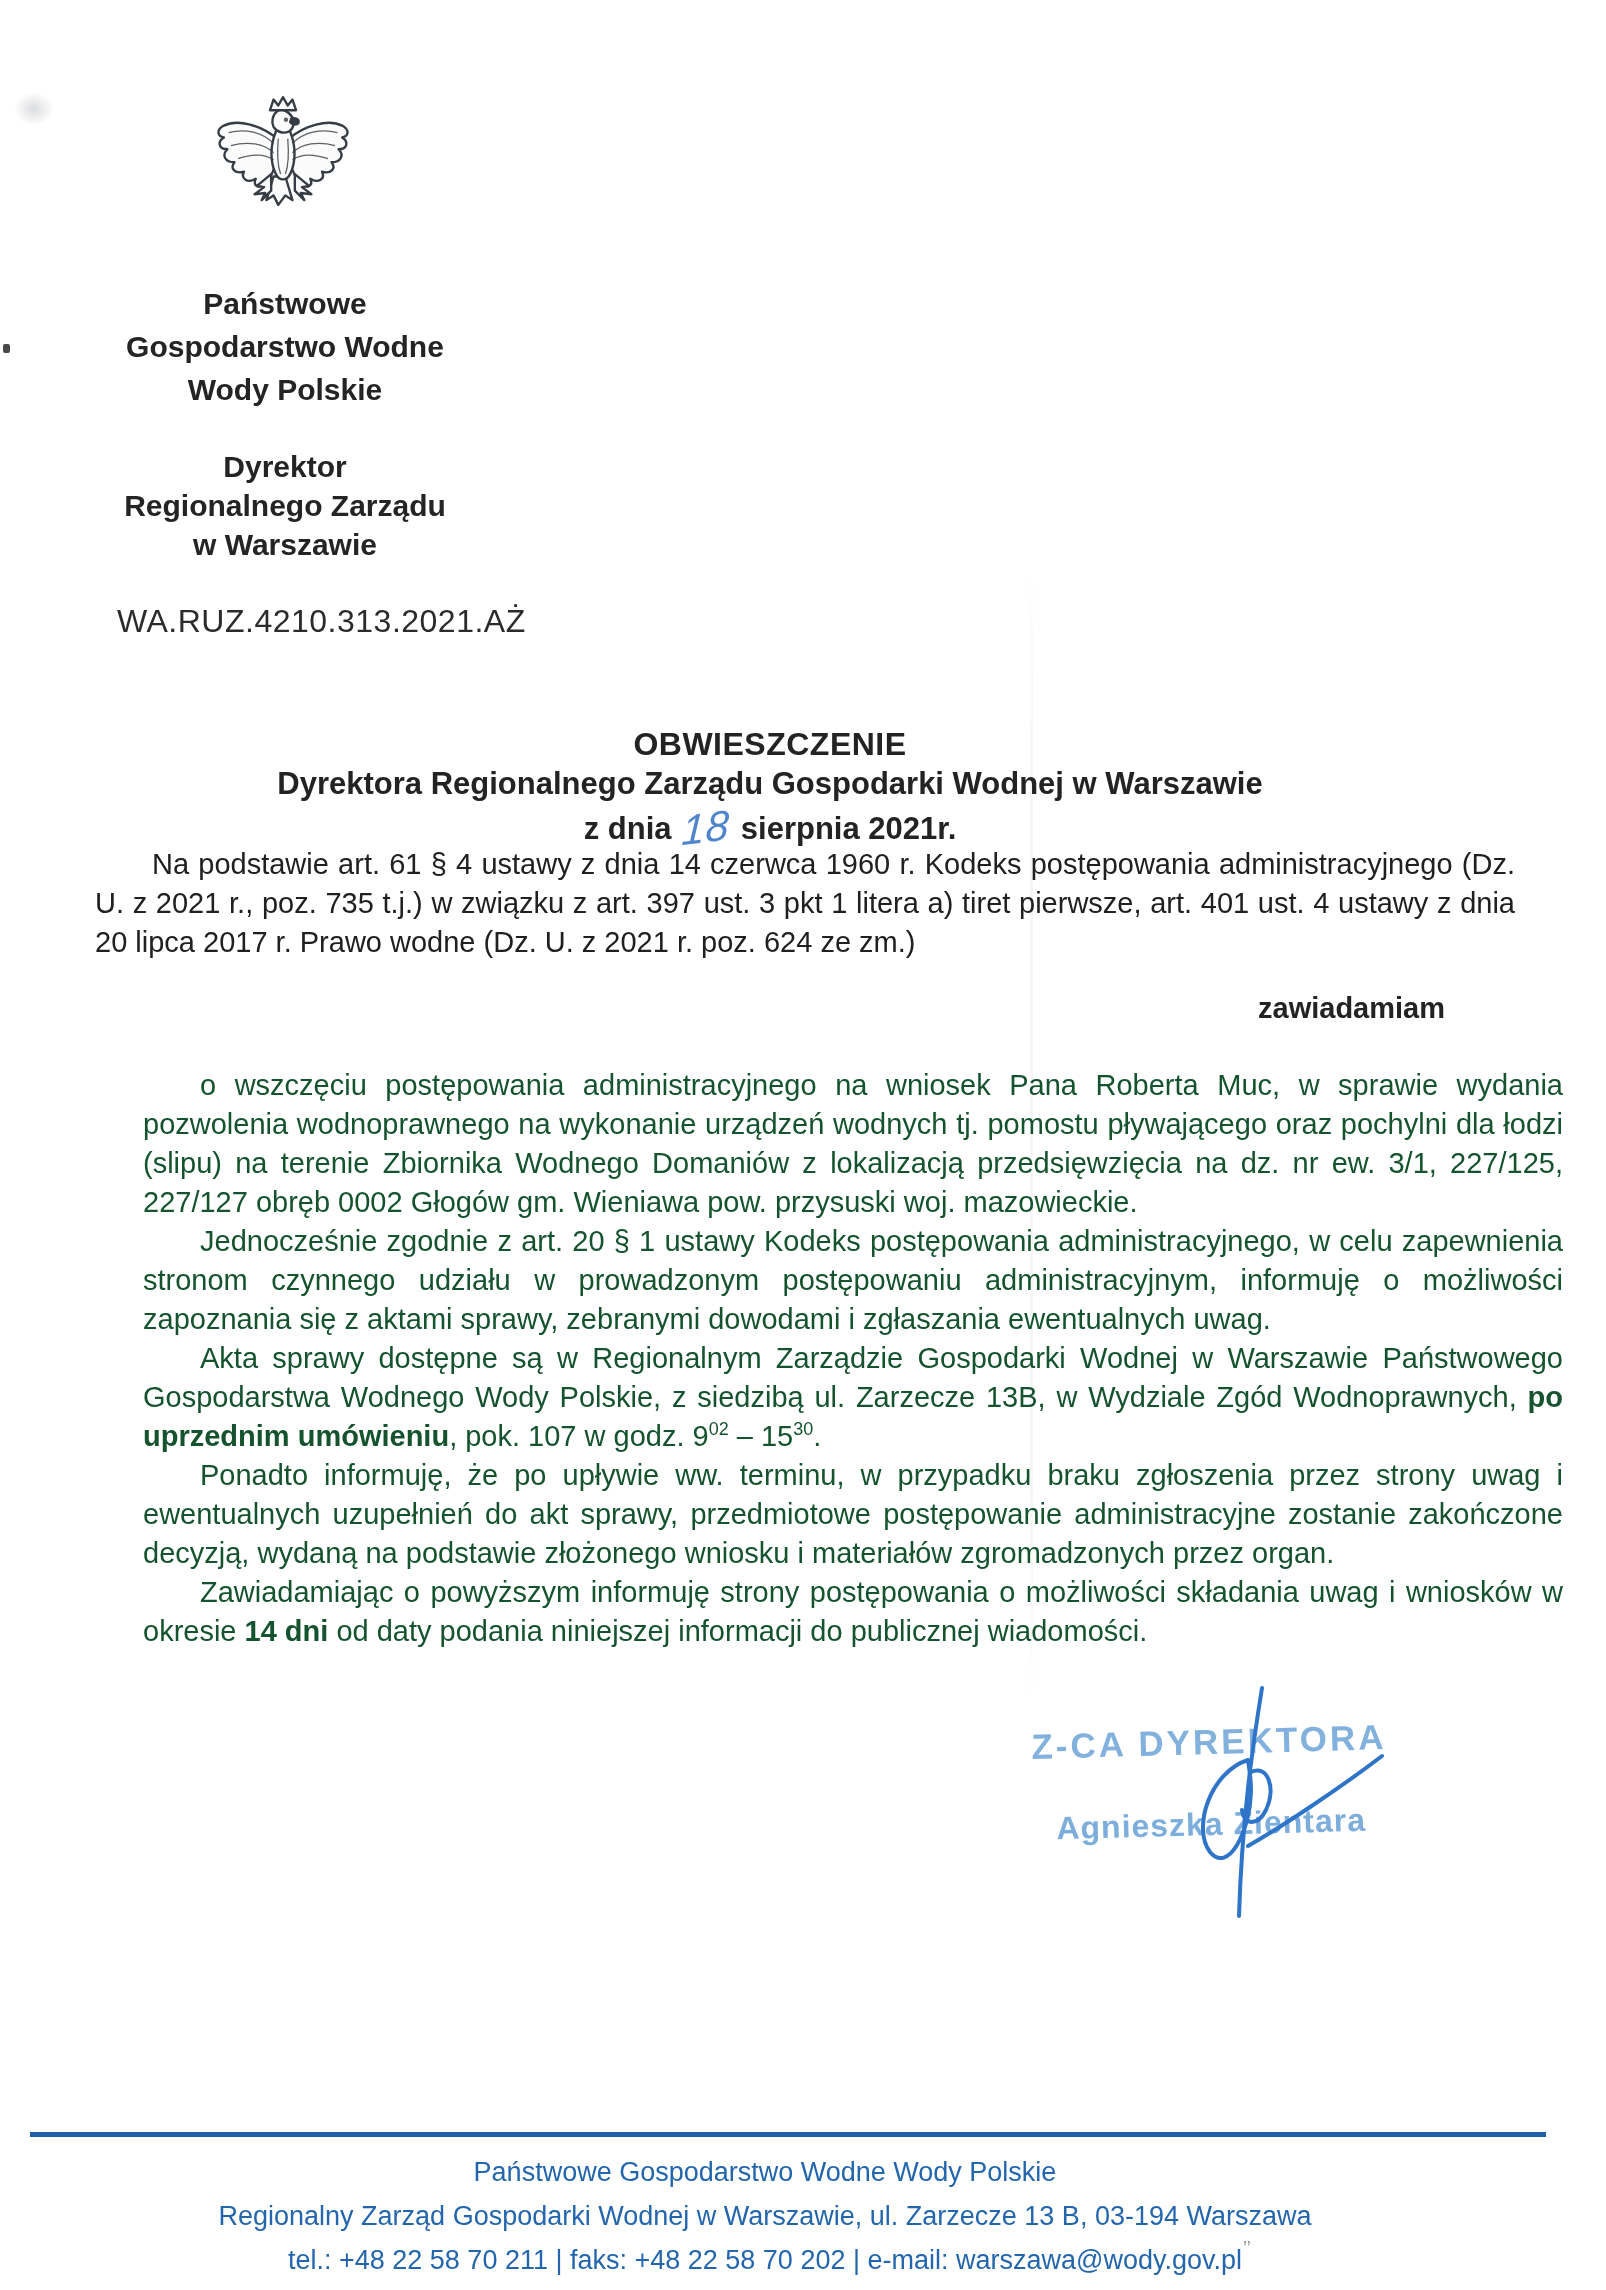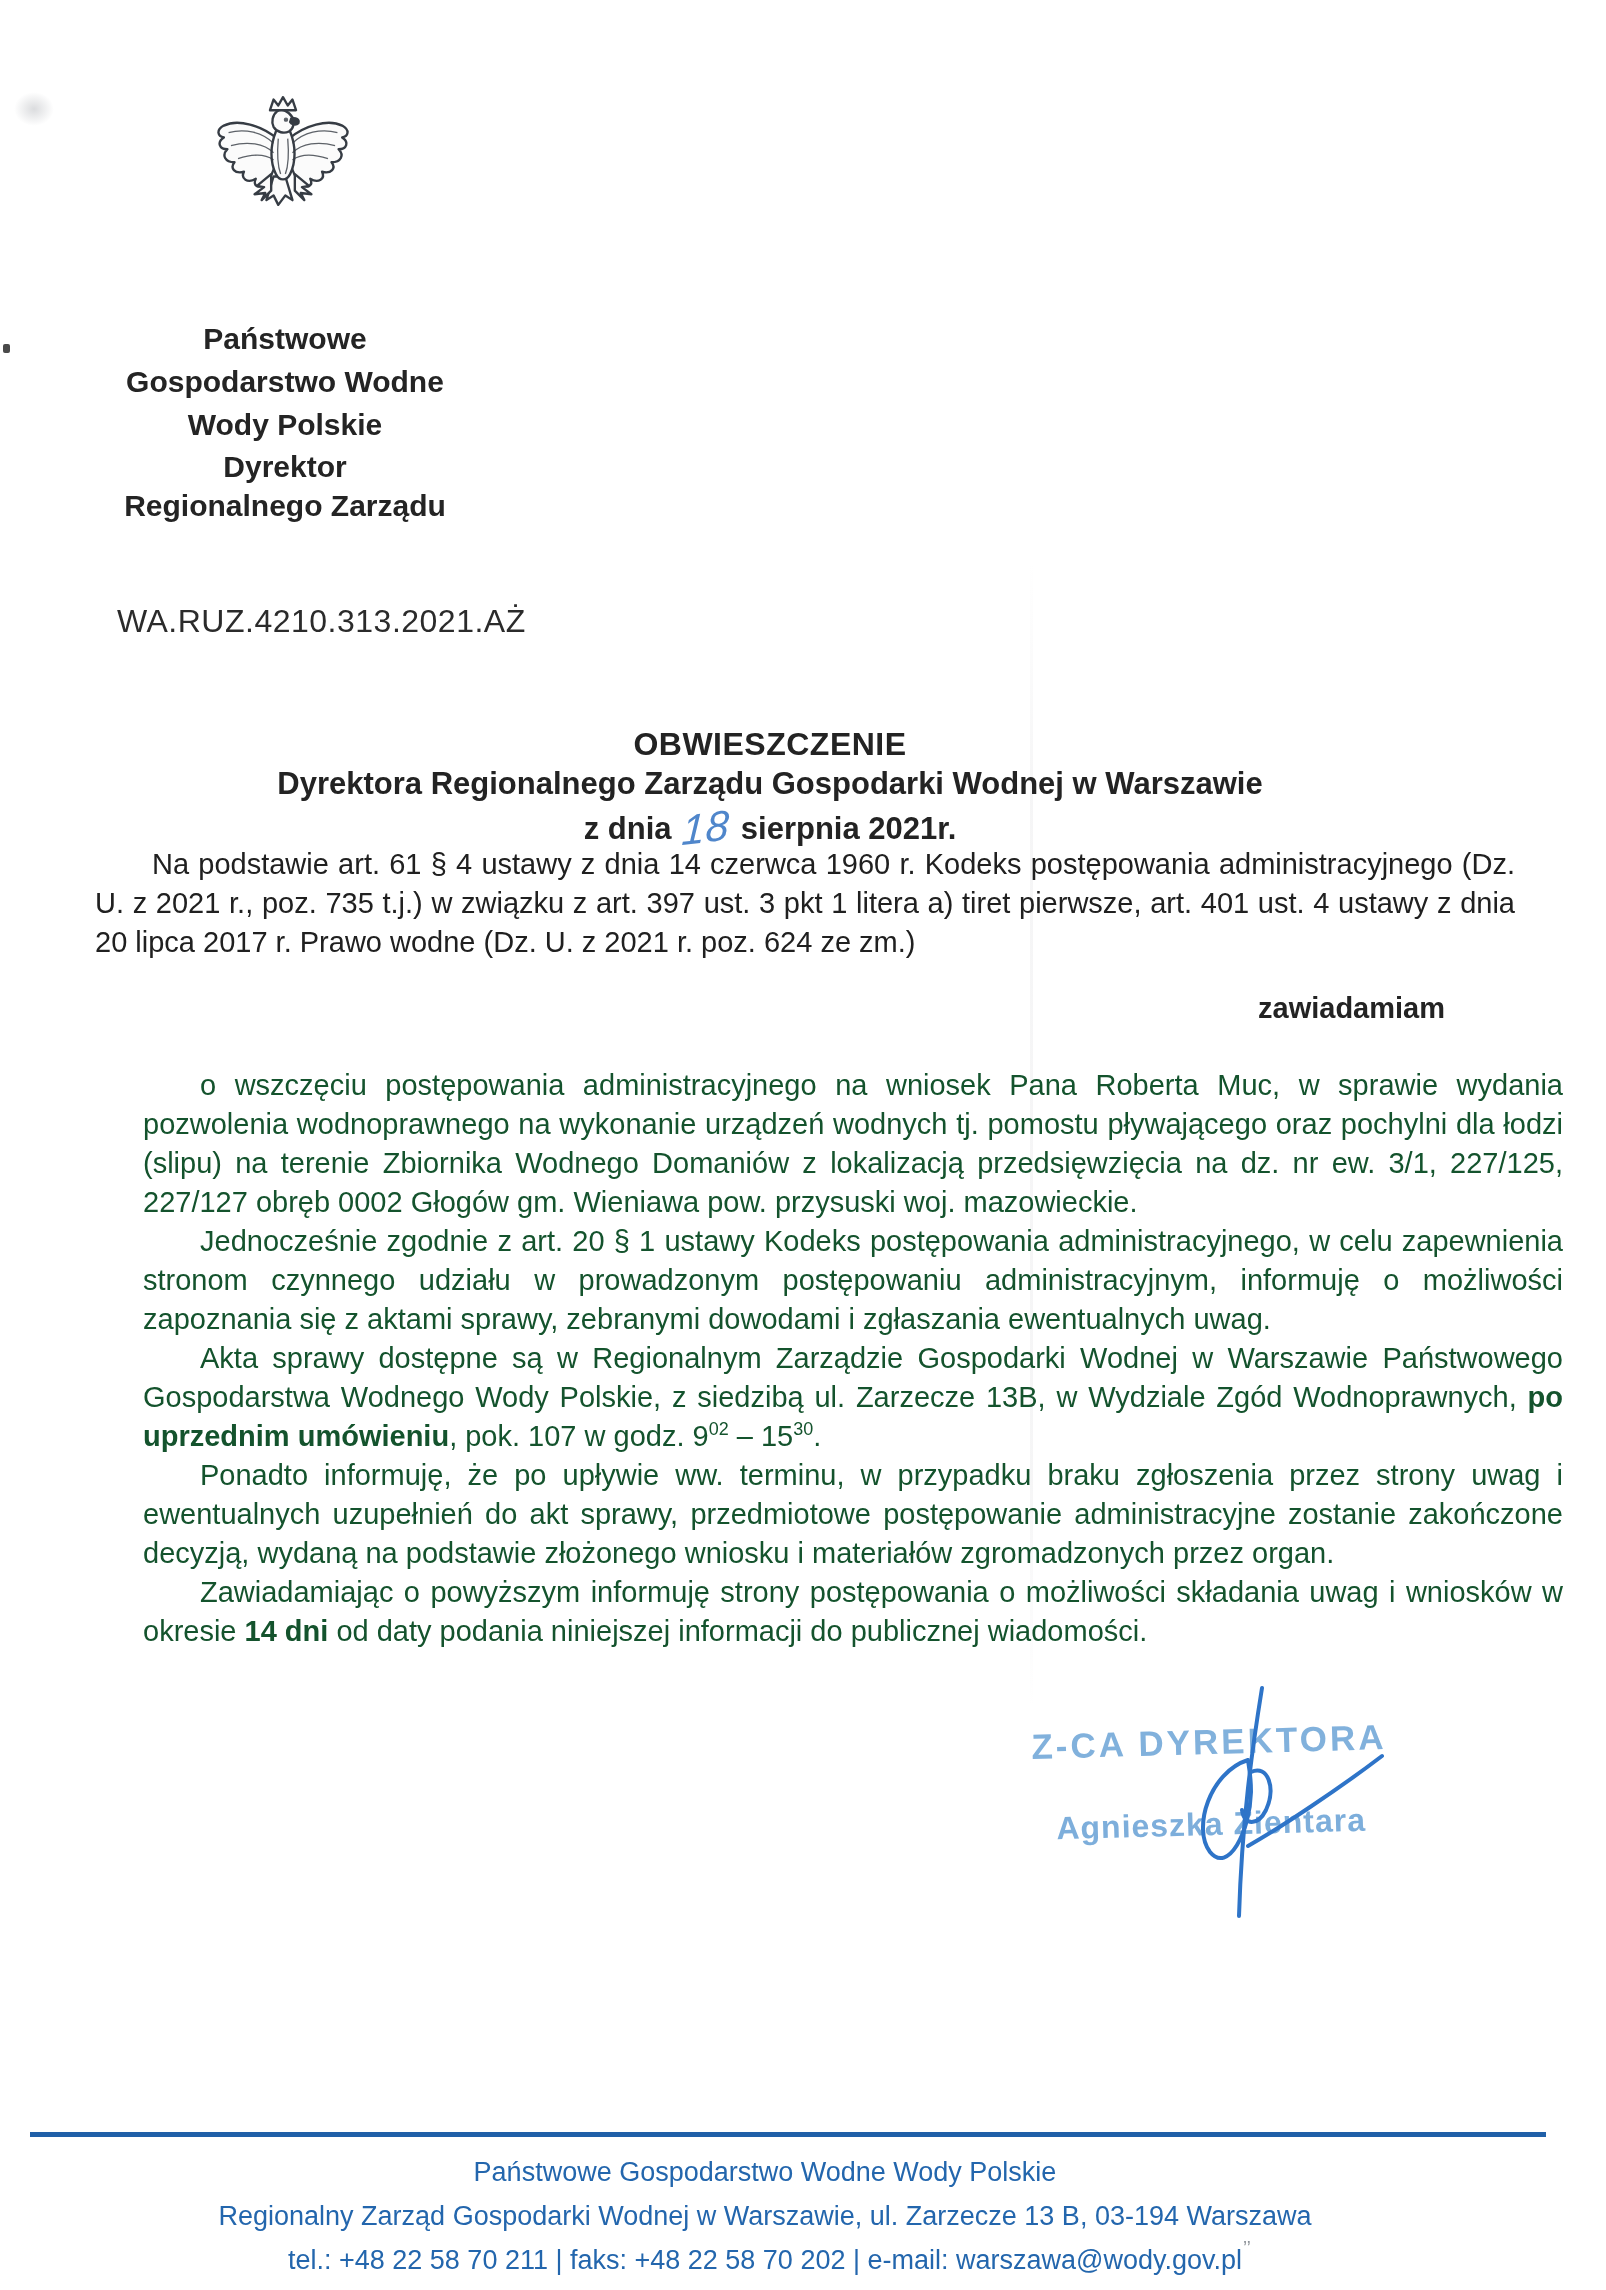--- a/index.html
+++ b/index.html
@@ -17,21 +17,21 @@
     border-radius:50%;}
   .margin-dot{position:absolute;left:3px;top:344px;width:7px;height:9px;background:#4a4a4a;border-radius:2px;}
   .fold-line{position:absolute;left:1030px;top:560px;width:3px;height:1150px;
     background:linear-gradient(to bottom, rgba(120,120,130,0), rgba(120,120,130,.07) 20%, rgba(120,120,130,.07) 80%, rgba(120,120,130,0));}
   .footer-tick{position:absolute;left:1243px;top:2238px;width:8px;height:16px;color:#8a8f96;font-size:18px;}
 
   
   .emblem{position:absolute;left:212px;top:96px;width:142px;height:142px;}
   .org-block{
     position:absolute;left:85px;top:282px;width:400px;
-    text-align:center;font-weight:bold;font-size:30px;line-height:43px;color:#242424;margin-top:35px;
+    text-align:center;font-weight:bold;font-size:30px;line-height:43px;color:#242424;
   }
   .office-block{
     position:absolute;left:85px;top:447px;width:400px;
     text-align:center;font-weight:bold;font-size:30px;line-height:39px;color:#242424;
   }
   .case-number{
     position:absolute;left:117px;top:603px;
     font-size:32px;font-weight:400;color:#2b2b2b;letter-spacing:.5px;
   }
 
@@ -130,20 +130,21 @@
 
 <div class="org-block">
   <div>Państwowe</div>
   <div>Gospodarstwo Wodne</div>
   <div>Wody Polskie</div>
 </div>
 
 <div class="office-block">
   <div>Dyrektor</div>
   <div>Regionalnego Zarządu</div>
+  <div>w Warszawie</div>
 </div>
 
 <div class="case-number">WA.RUZ.4210.313.2021.AŻ</div>
 
 <div class="title-block">
   <div class="h1">OBWIESZCZENIE</div>
   <div class="h2">Dyrektora Regionalnego Zarządu Gospodarki Wodnej w Warszawie</div>
   <div class="h3">
     <span>z dnia</span>
     <span class="hand-date">18</span>

